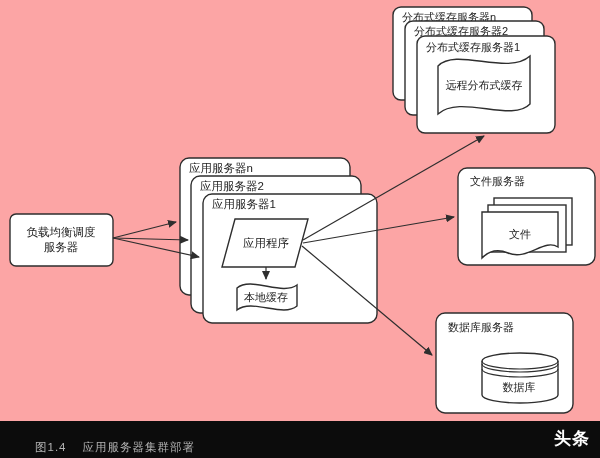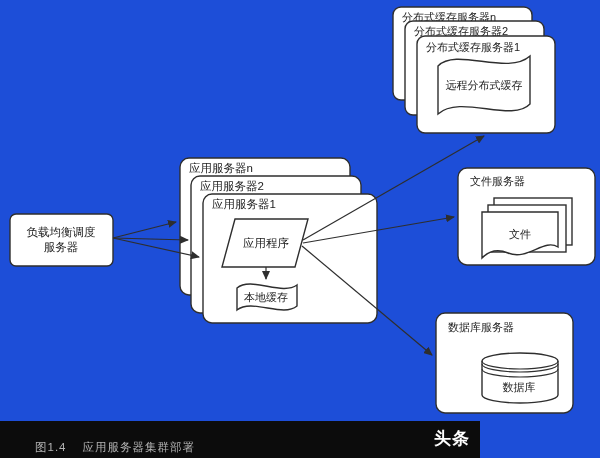--- a/index.html
+++ b/index.html
@@ -5,36 +5,36 @@
   :root{
     --line:#2e2e2e;
     --fill:#ffffff;
     --footer-bg:#0c0c0c;
   }
   *{margin:0;padding:0;box-sizing:border-box;}
   html,body{background:#fff;}
   .stage{
     position:relative;
     width:600px;height:458px;
-    background:#1d4ed8;
+    background:#fca5a5;
     font-family:"Liberation Sans","DejaVu Sans",sans-serif;
     overflow:hidden;
   }
   .diagram{position:absolute;left:0;top:0;}
   .diagram text{
     font-family:"Liberation Sans","DejaVu Sans",sans-serif;
     fill:#222;
   }
   .lbl{font-size:11px;}
   .lbl-mid{font-size:11.5px;}
   .node{fill:var(--fill);stroke:var(--line);stroke-width:1.4;}
   .edge{stroke:var(--line);stroke-width:1.2;fill:none;}
   .thin{fill:none;stroke:var(--line);stroke-width:1.1;}
   .footer{
-    position:absolute;left:0;top:421px;width:480px;height:37px;
+    position:absolute;left:0;top:421px;width:600px;height:37px;
     background:var(--footer-bg);
     color:#b3b3b3;
     display:flex;align-items:center;
   }
   .caption{
     position:absolute;left:35px;top:19px;
     font-size:11.5px;letter-spacing:1px;color:#b3b3b3;
   }
   .caption .fig-title{margin-left:16px;}
   .watermark{

